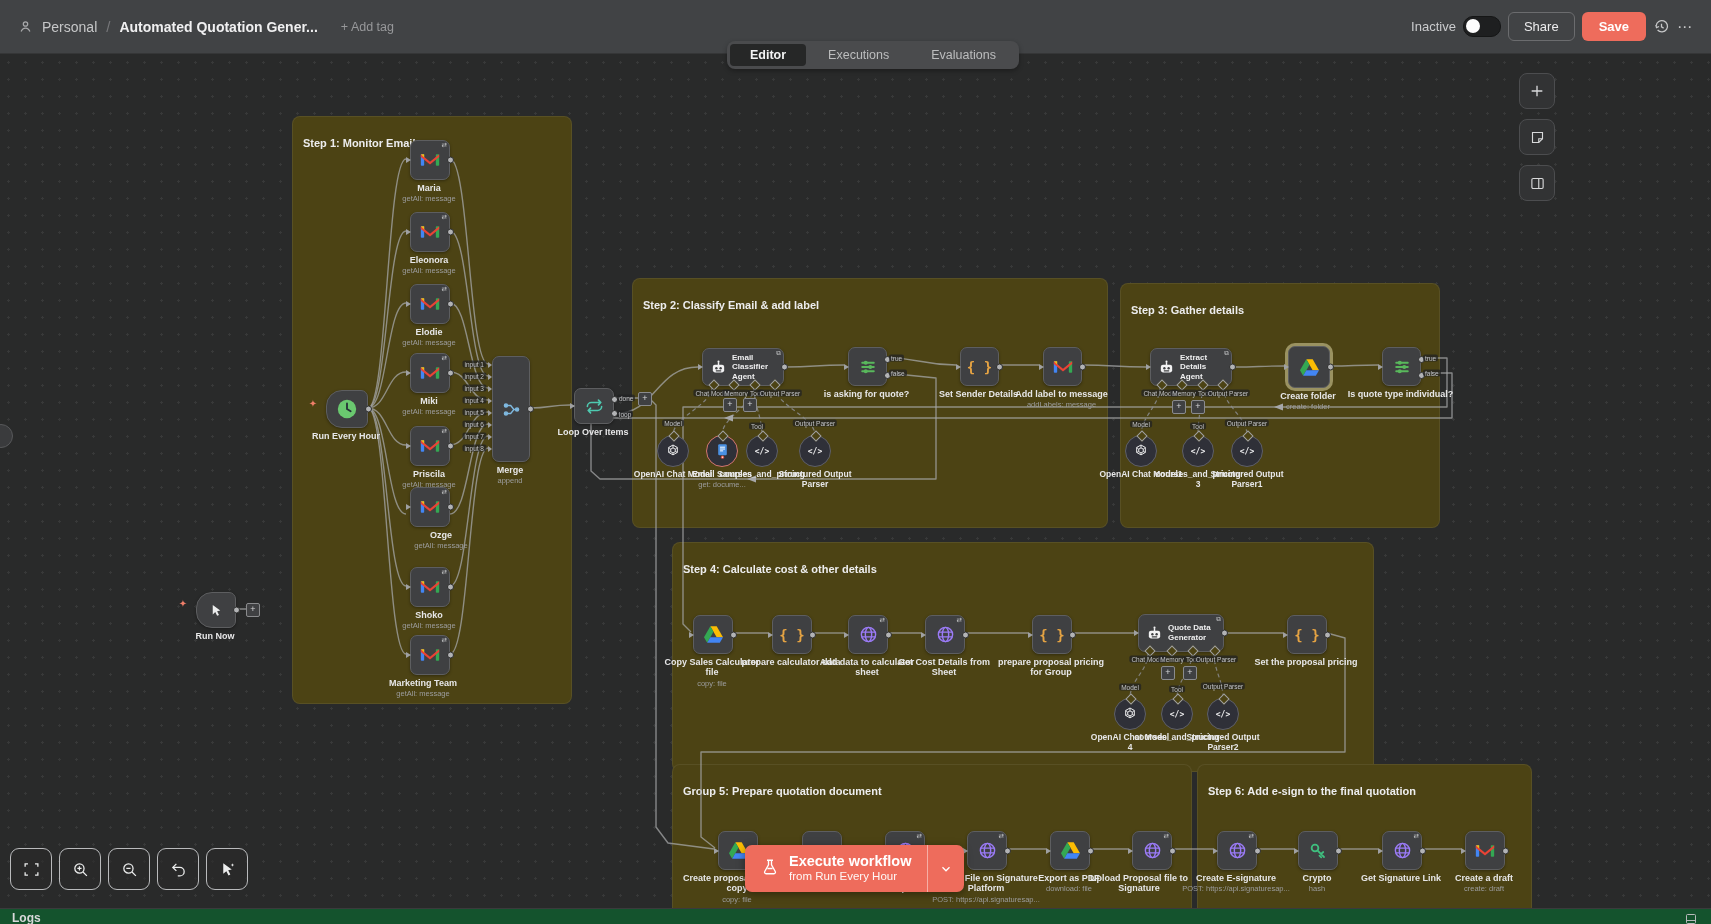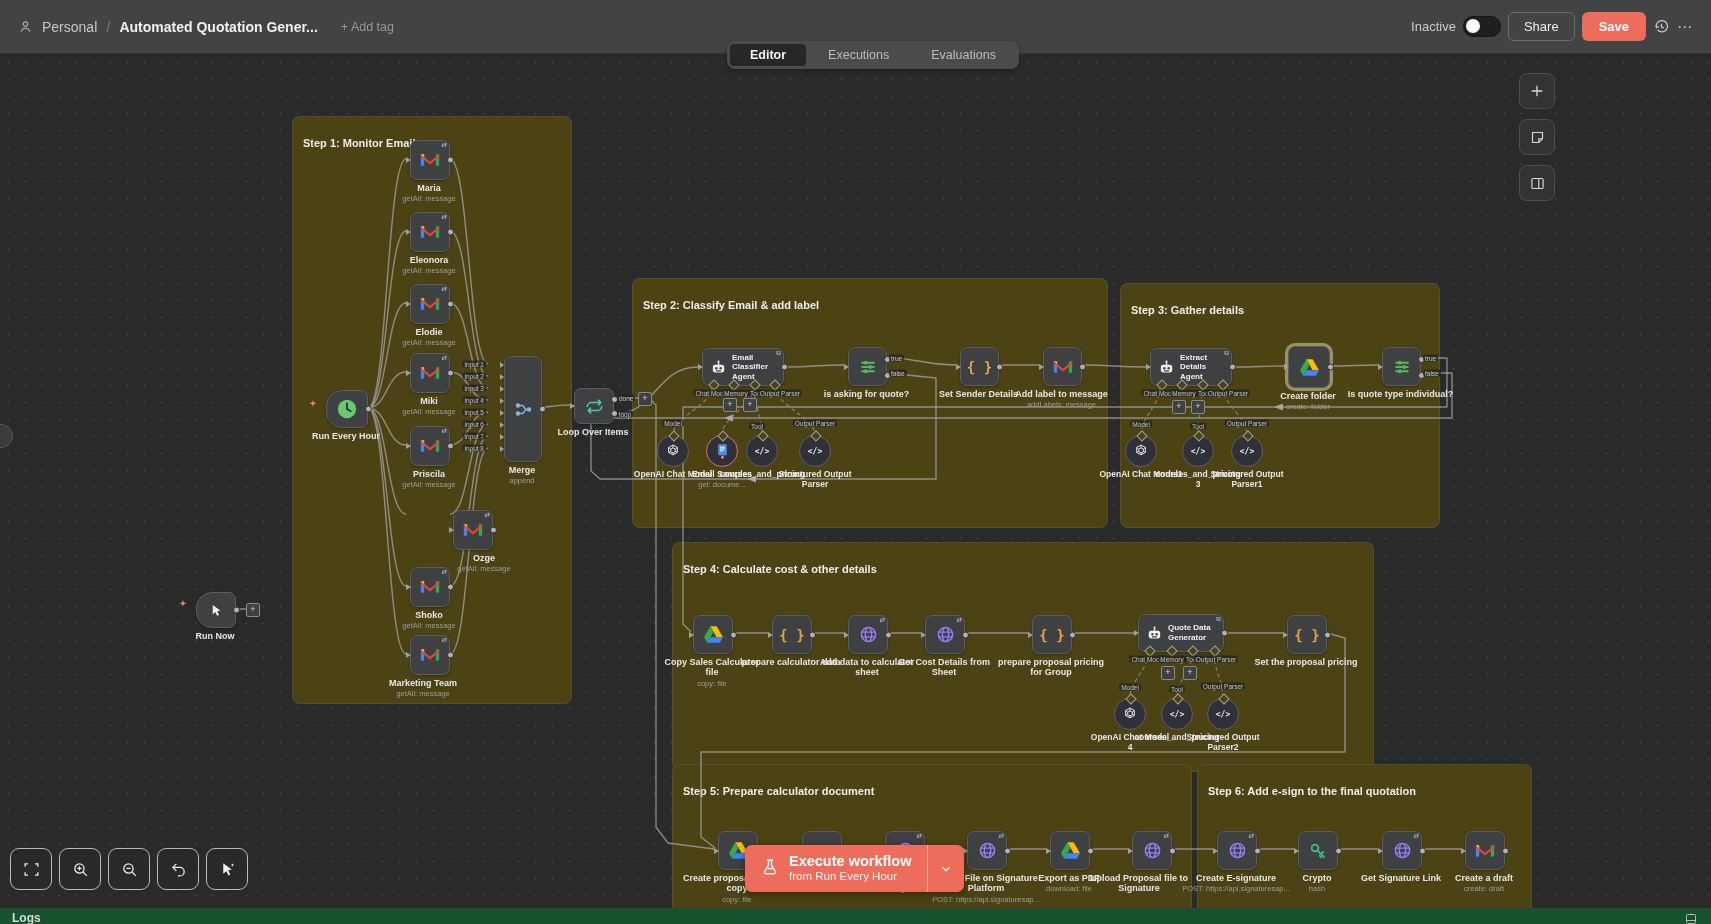--- a/index.html
+++ b/index.html
@@ -144,21 +144,21 @@
       <div class="grp" style="left: 632px; top: 224px; width: 474px; height: 248px;">
         <div class="grp-t">Step 2: Classify Email &amp; add label</div>
       </div>
       <div class="grp" style="left: 1120px; top: 229px; width: 318px; height: 243px;">
         <div class="grp-t">Step 3: Gather details</div>
       </div>
       <div class="grp" style="left: 672px; top: 488px; width: 700px; height: 228px;">
         <div class="grp-t">Step 4: Calculate cost &amp; other details</div>
       </div>
       <div class="grp" style="left: 672px; top: 710px; width: 518px; height: 190px;">
-        <div class="grp-t">Step 5: Prepare calculator document</div>
+        <div class="grp-t">Group 5: Prepare quotation document</div>
       </div>
       <div class="grp" style="left: 1197px; top: 710px; width: 333px; height: 190px;">
         <div class="grp-t">Step 6: Add e-sign to the final quotation</div>
       </div>
       <svg id="wires" width="1711" height="924">
         <path d="M368,354 C387,354 387,105 406,105" fill="none" stroke="#a6a7a8" stroke-width="1.4" opacity="0.75" stroke-linejoin="round"></path>
         <path d="M368,354 C387,354 387,177 406,177" fill="none" stroke="#a6a7a8" stroke-width="1.4" opacity="0.75" stroke-linejoin="round"></path>
         <path d="M368,354 C387,354 387,249 406,249" fill="none" stroke="#a6a7a8" stroke-width="1.4" opacity="0.75" stroke-linejoin="round"></path>
         <path d="M368,354 C387,354 387,318 406,318" fill="none" stroke="#a6a7a8" stroke-width="1.4" opacity="0.75" stroke-linejoin="round"></path>
         <path d="M368,354 C387,354 387,391 406,391" fill="none" stroke="#a6a7a8" stroke-width="1.4" opacity="0.75" stroke-linejoin="round"></path>
@@ -318,21 +318,21 @@
           </div>
           <div class="badge">⇄</div>
           <div class="pin"></div>
           <div class="pout"></div>
         </div>
         <div class="labels">
           <div class="nl">Priscila</div>
           <div class="ns">getAll: message</div>
         </div>
       </div>
-      <div class="nw" style="left: 410px; top: 456px; width: 62px; margin-left: 43px;">
+      <div class="nw" style="left: 410px; top: 433px; width: 62px;">
         <div class="nb" style="width: 38px; height: 38px;">
           <div class="ic">
             <svg width="20" height="16" viewBox="0 0 24 18">
               <rect x="1" y="2" width="4" height="14" rx="1" fill="#4285f4"></rect>
               <rect x="19" y="2" width="4" height="14" rx="1" fill="#34a853"></rect>
               <path d="M1 2 L12 11 L23 2 L23 5.5 L12 14.5 L1 5.5 Z" fill="#ea4335"></path>
               <path d="M1 2 L5 2 L5 6 Z" fill="#fbbc04"></path>
             </svg>
           </div>
           <div class="badge">⇄</div>
@@ -375,21 +375,21 @@
           </div>
           <div class="badge">⇄</div>
           <div class="pin"></div>
           <div class="pout"></div>
         </div>
         <div class="labels">
           <div class="nl">Marketing Team</div>
           <div class="ns">getAll: message</div>
         </div>
       </div>
-      <div class="nw" style="left: 492px; top: 302px; width: 36px; margin-left: 12px;">
+      <div class="nw" style="left: 492px; top: 302px; width: 36px;">
         <div class="nb tall" style="width: 36px; height: 104px;">
           <div class="ic">
             <svg width="19" height="19" viewBox="0 0 24 24" fill="none" stroke="#7fb9e0" stroke-width="1.7">
               <circle cx="5" cy="7" r="2" fill="#7fb9e0"></circle>
               <circle cx="5" cy="17" r="2" fill="#7fb9e0"></circle>
               <circle cx="19" cy="12" r="2" fill="#7fb9e0"></circle>
               <path d="M7 7h4l4 5h2M7 17h4l4-5"></path>
             </svg>
           </div>
           <div class="min" style="top: 5px;"></div>

